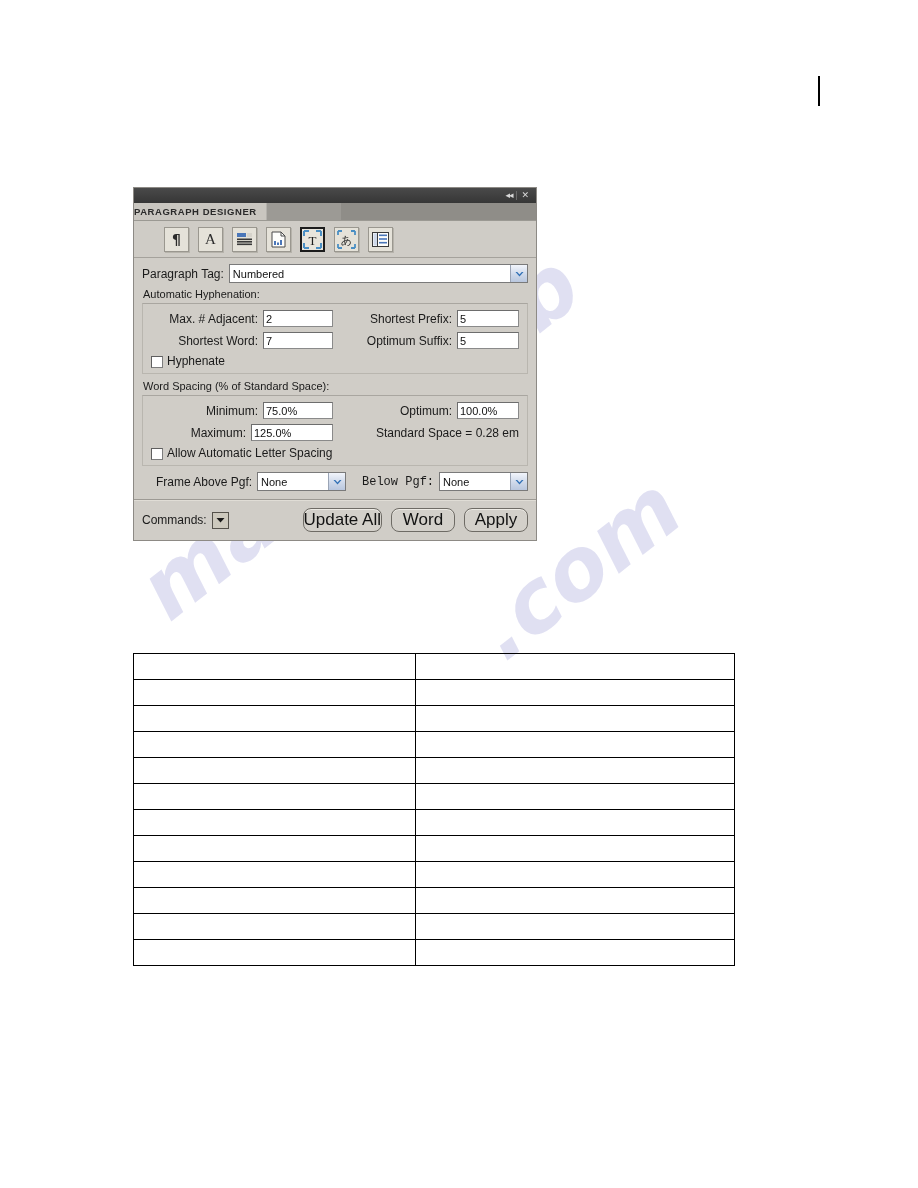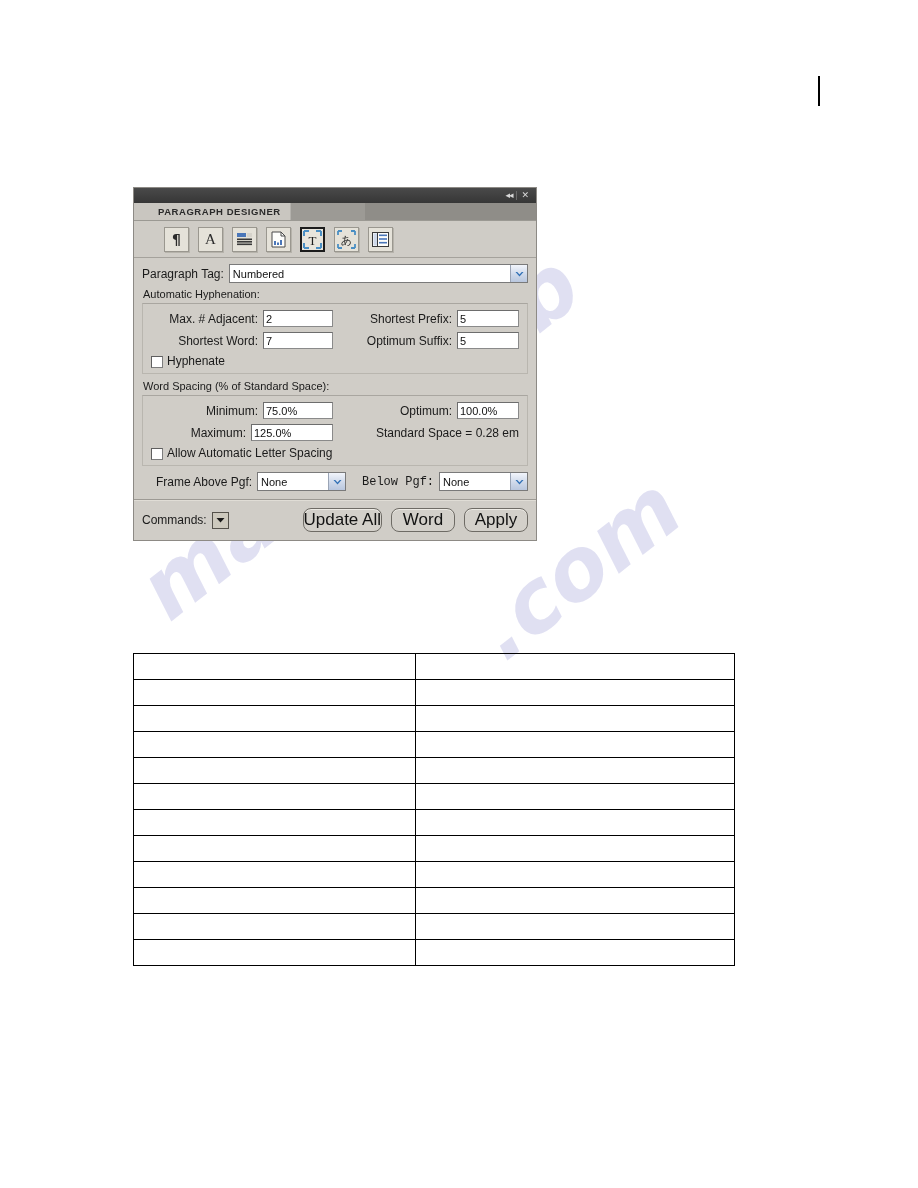--- a/index.html
+++ b/index.html
@@ -102,21 +102,21 @@
     border-bottom: 1px solid #9b9993;
   }
   .pd-tab {
     background: #c9c6c0;
     color: #2a2a2a;
     font-size: 9.5px;
     font-weight: bold;
     letter-spacing: .55px;
     display: flex;
     align-items: center;
-    padding: 0 9px 0 24px;
+    padding: 0 9px 0 0;
     font-family: "Liberation Sans", sans-serif;
   }
   .pd-tab-filler {
     flex: 0 0 74px;
     background: #9c9a95;
     border-left: 1px solid #b4b2ad;
   }
   .pd-tab-rest {
     flex: 1 1 auto;
     background: #8f8d88;

